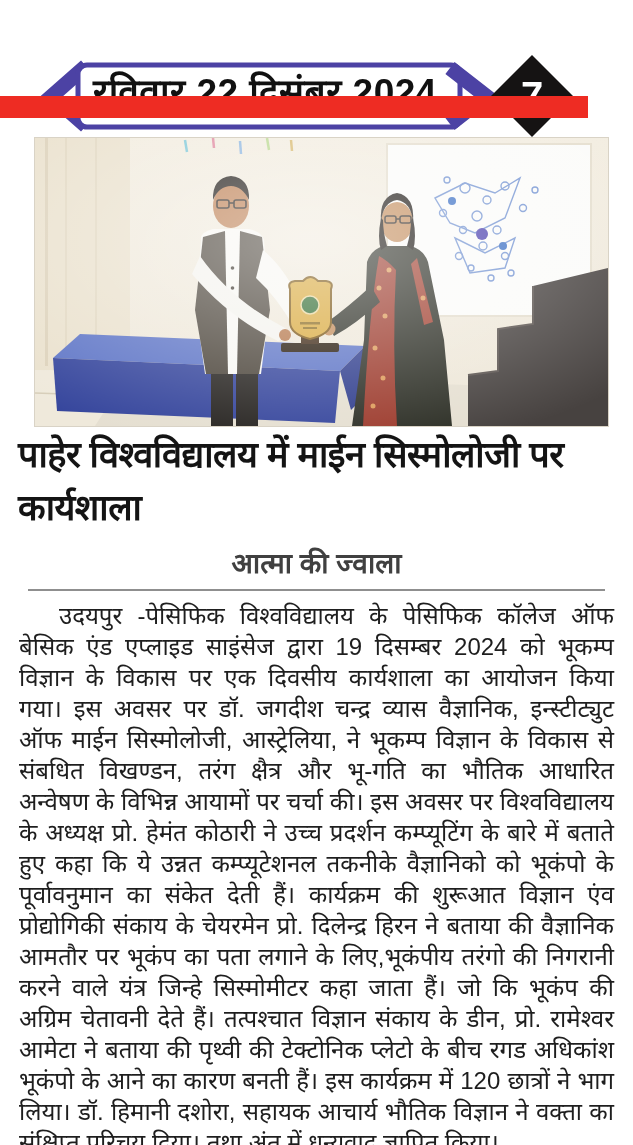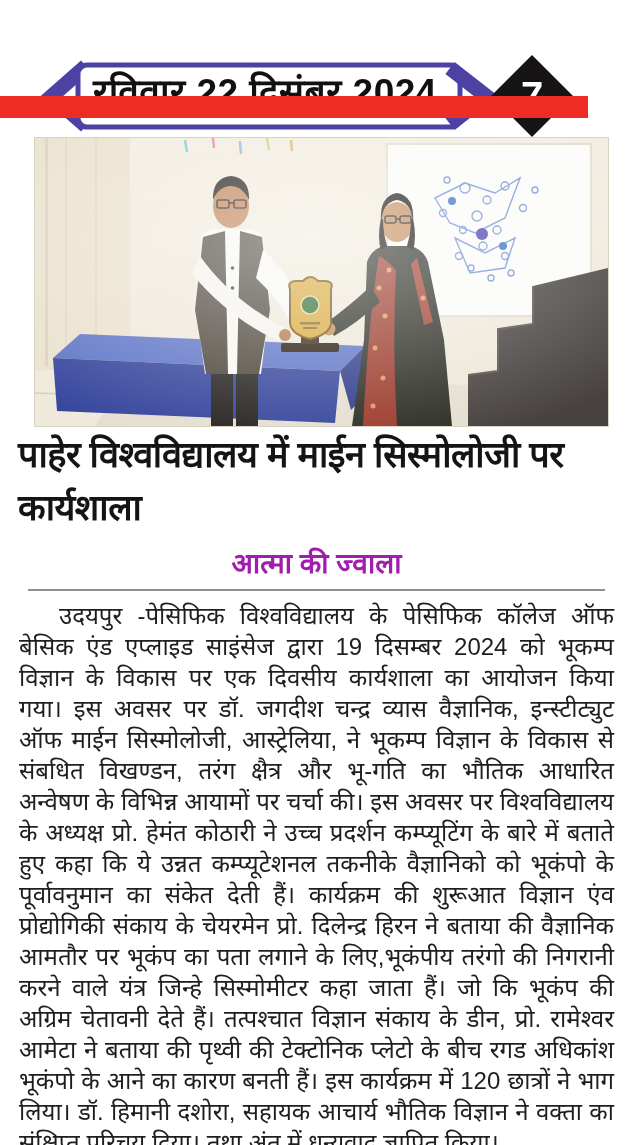--- a/index.html
+++ b/index.html
@@ -44,21 +44,21 @@
   
   .headline{
     position:absolute;left:18px;top:428px;width:600px;margin:0;
     font-size:36px;line-height:53px;font-weight:700;color:#141414;
     letter-spacing:-0.5px;
   }
 
   
   .kicker{
     position:absolute;left:0;top:543px;width:633px;
-    text-align:center;font-size:28px;font-weight:700;color:#a21caf;
+    text-align:center;font-size:28px;font-weight:700;color:#404040;
   }
 
   
   .rule{position:absolute;left:28px;top:589px;width:577px;height:2px;background:#8f8f8f;}
 
   
   .body-text{
     position:absolute;left:19px;top:600px;width:595px;margin:0;
     font-size:24px;line-height:31px;color:#1e1e1e;
     text-align:justify;text-indent:40px;

